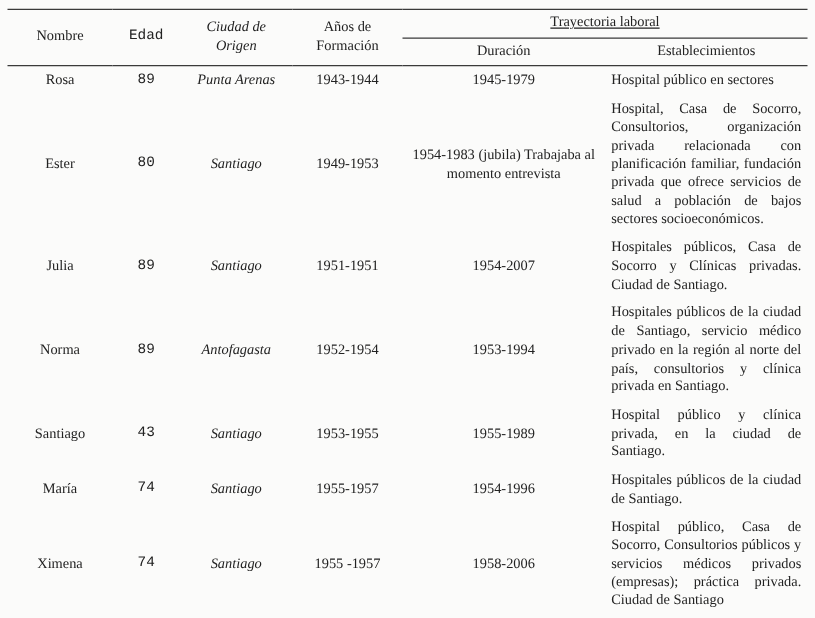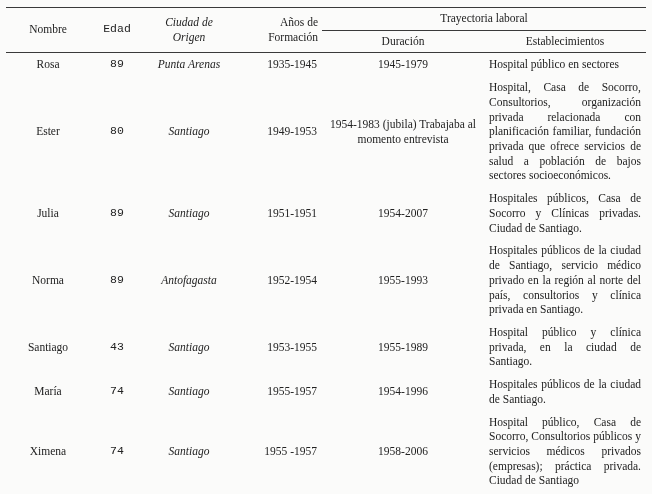--- a/index.html
+++ b/index.html
@@ -20,33 +20,33 @@
     line-height: 1.28;
     table-layout: fixed;
   }
   th {
     font-weight: normal;
     padding: 3px 4px 4px 4px;
     text-align: center;
     vertical-align: middle;
   }
   th[rowspan], thead tr.subhead th { border-bottom: 1px solid #3a3a3a; }
-  th.th-trayectoria { border-bottom: 1px solid #3a3a3a; }
+  th.th-trayectoria { border-bottom: 1px solid #3a3a3a; text-decoration: underline; }
 
   td {
     padding: 4px 5px;
     text-align: center;
     vertical-align: middle;
   }
   tbody tr:last-child td { border-bottom: 1px solid #3a3a3a; }
 
   .col-nombre   { width: 76px; text-align: center; }
   .col-edad     { width: 46px; font-family: Liberation Mono, monospace; }
   .col-ciudad   { width: 82px; font-style: italic; }
-  .col-formacion{ width: 80px; text-align: right; }
+  .col-formacion{ width: 80px; }
   .col-duracion { width: 104px; }
   .col-establecimientos { width: 240px; }
 
   td.col-establecimientos {
     text-align: justify;
     text-justify: inter-word;
   }
 </style>
 </head>
 <body>
@@ -64,21 +64,21 @@
       <tr class="subhead">
         <th class="col-duracion">Duración</th>
         <th class="col-establecimientos">Establecimientos</th>
       </tr>
     </thead>
     <tbody>
         <tr>
           <td class="col-nombre">Rosa</td>
           <td class="col-edad">89</td>
           <td class="col-ciudad">Punta Arenas</td>
-          <td class="col-formacion">1935-1945</td>
+          <td class="col-formacion">1943-1944</td>
           <td class="col-duracion">1945-1979</td>
           <td class="col-establecimientos">Hospital público en sectores</td>
         </tr>
         <tr>
           <td class="col-nombre">Ester</td>
           <td class="col-edad">80</td>
           <td class="col-ciudad">Santiago</td>
           <td class="col-formacion">1949-1953</td>
           <td class="col-duracion">1954-1983 (jubila) Trabajaba al momento entrevista</td>
           <td class="col-establecimientos">Hospital, Casa de Socorro, Consultorios, organización privada relacionada con planificación familiar, fundación privada que ofrece servicios de salud a población de bajos sectores socioeconómicos.</td>
@@ -89,21 +89,21 @@
           <td class="col-ciudad">Santiago</td>
           <td class="col-formacion">1951-1951</td>
           <td class="col-duracion">1954-2007</td>
           <td class="col-establecimientos">Hospitales públicos, Casa de Socorro y Clínicas privadas. Ciudad de Santiago.</td>
         </tr>
         <tr>
           <td class="col-nombre">Norma</td>
           <td class="col-edad">89</td>
           <td class="col-ciudad">Antofagasta</td>
           <td class="col-formacion">1952-1954</td>
-          <td class="col-duracion">1955-1993</td>
+          <td class="col-duracion">1953-1994</td>
           <td class="col-establecimientos">Hospitales públicos de la ciudad de Santiago, servicio médico privado en la región al norte del país, consultorios y clínica privada en Santiago.</td>
         </tr>
         <tr>
           <td class="col-nombre">Santiago</td>
           <td class="col-edad">43</td>
           <td class="col-ciudad">Santiago</td>
           <td class="col-formacion">1953-1955</td>
           <td class="col-duracion">1955-1989</td>
           <td class="col-establecimientos">Hospital público y clínica privada, en la ciudad de Santiago.</td>
         </tr>

